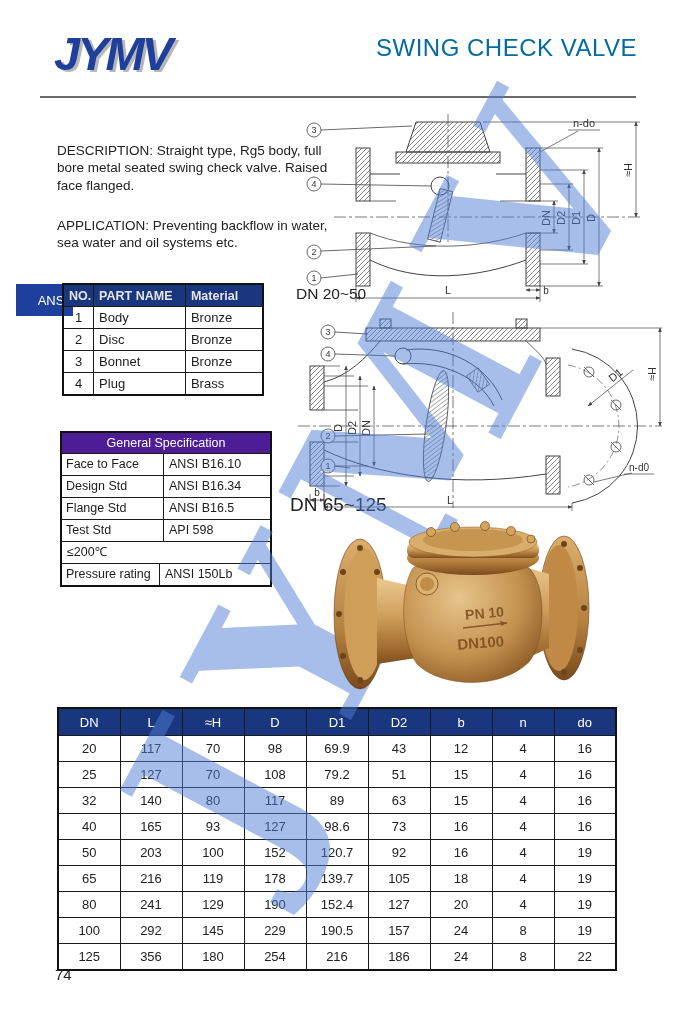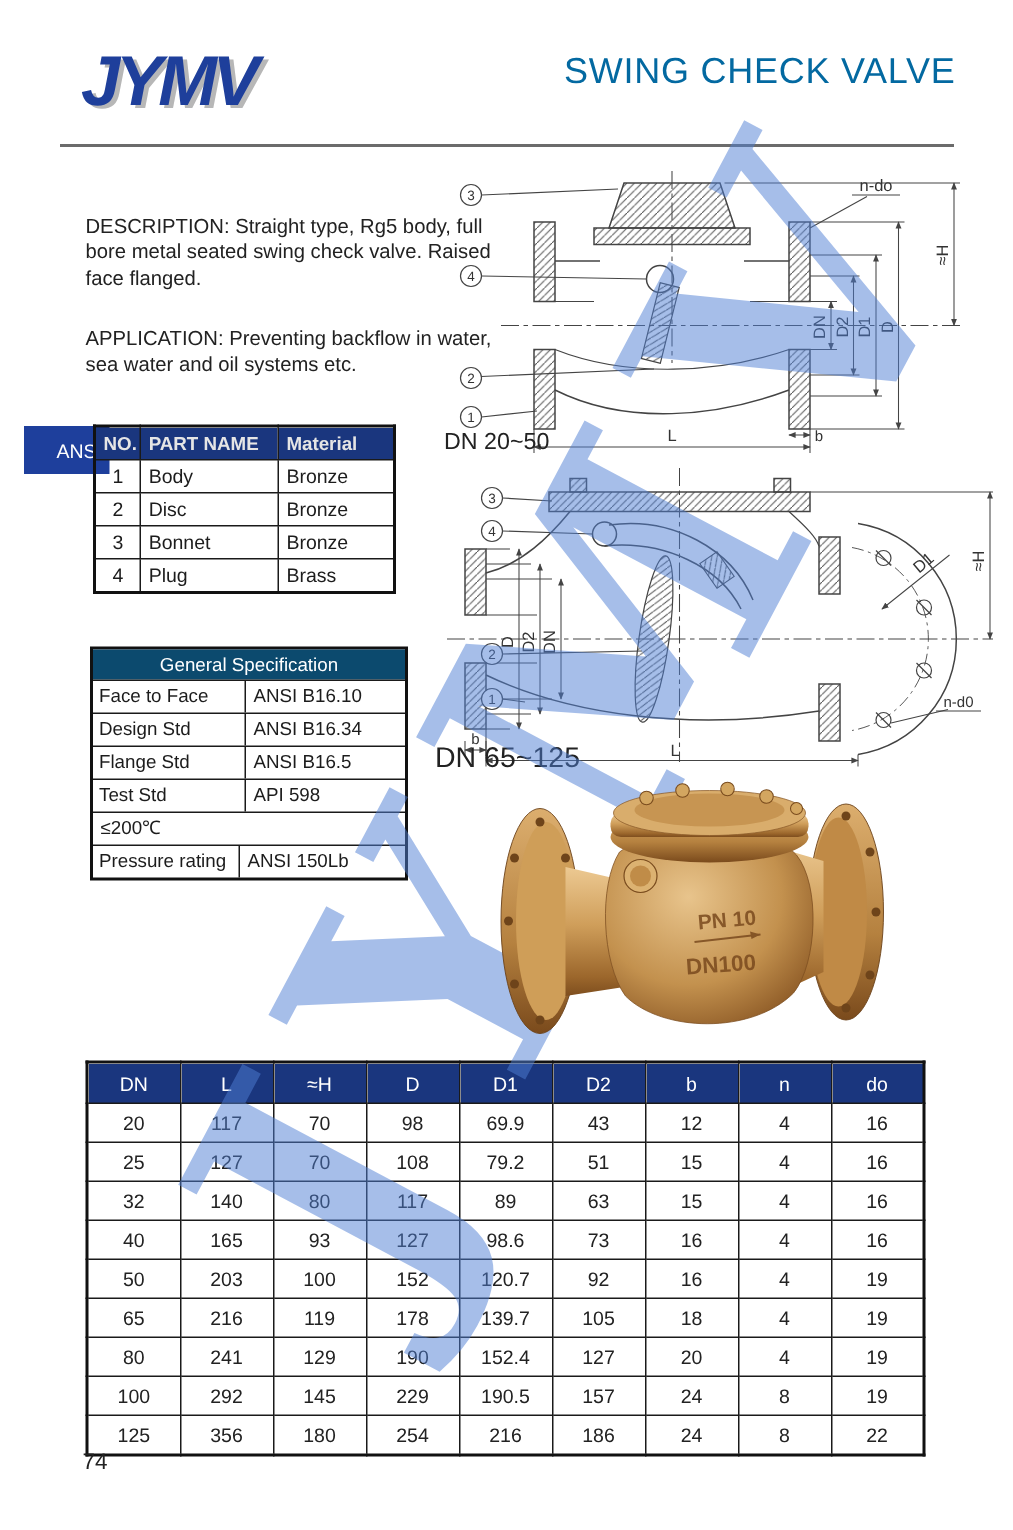--- a/index.html
+++ b/index.html
@@ -28,21 +28,21 @@
   table{border-collapse:collapse}
   .parts{left:62px;top:283px;width:202px;font-size:13px;table-layout:fixed}
   .parts th,.parts td{border:1px solid #1a1a1a;padding:1px 5px;height:19px;overflow:hidden;white-space:nowrap}
   .parts th{background:#1a367e;color:#e5e5e5;font-weight:bold;text-align:left;font-size:12.5px}
   .parts td:first-child{text-align:center;padding:1px 2px}
   .parts{border:2px solid #111}
   .c-no{width:30px}.c-name{width:90px}.c-mat{width:76px}
 
   
   .spec{left:60px;top:431px;width:208px;border:2px solid #111;font-size:12.5px;background:transparent}
-  .spec-title{background:#0c4a6e;color:#fff;text-align:center;height:20px;line-height:20px}
+  .spec-title{background:#4c1d95;color:#fff;text-align:center;height:20px;line-height:20px}
   .spec-row{display:flex;height:21px;line-height:21px;border-top:1px solid #1a1a1a;white-space:nowrap}
   .spec-label{padding:0 4px;border-right:1px solid #1a1a1a;box-sizing:border-box;overflow:hidden}
   .spec-value{padding:0 5px;overflow:hidden}
   .w-norm .spec-label{width:102px}
   .w-wide .spec-label{width:146px}
   .w-press .spec-label{width:98px}
 
   
   .dims{left:57px;top:707px;width:560px;font-size:13px;table-layout:fixed;border:2px solid #111}
   .dims th,.dims td{border:1px solid #1a1a1a;text-align:center;overflow:hidden}

